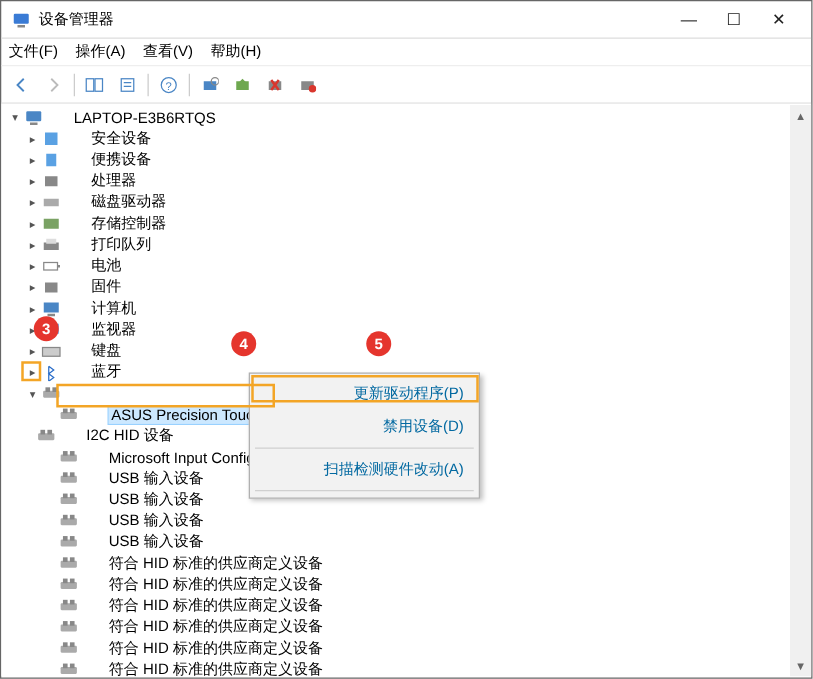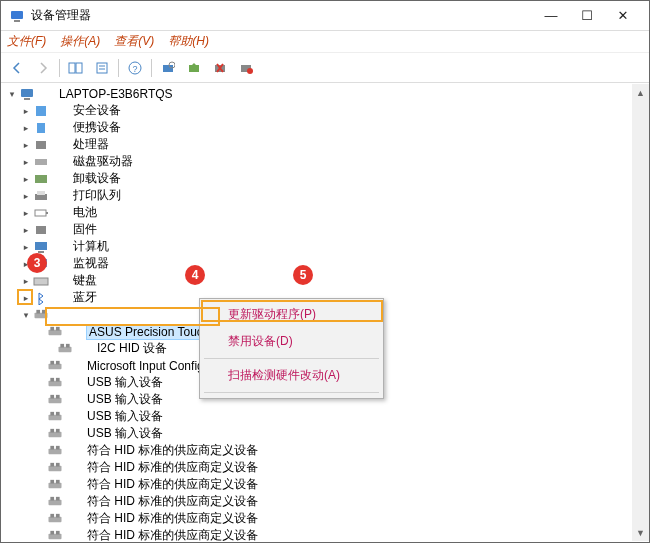--- a/index.html
+++ b/index.html
@@ -41,21 +41,21 @@
     font-size: 13px;
   }
   .menubar {
     height: 22px;
     display: flex;
     align-items: center;
     padding: 0 6px;
     gap: 14px;
     border-bottom: 1px solid #eee;
   }
-  .menubar span { color: #c2410c; cursor: default; font-style: italic; }
+  .menubar span { color: #000000; cursor: default; }
   .toolbar {
     height: 30px;
     display: flex;
     align-items: center;
     padding: 0 6px;
     gap: 6px;
     border-bottom: 1px solid #ddd;
   }
   .tb-icon {
     width: 20px; height: 20px;
@@ -101,22 +101,23 @@
     top: 215px;
     width: 185px;
     background: #f2f2f2;
     border: 1px solid #b0b0b0;
     box-shadow: 2px 2px 4px rgba(0,0,0,0.25);
     padding: 2px;
     font-size: 12px;
   }
   .context-menu .mi {
     padding: 5px 10px 5px 26px;
-    color: #be185d;
+    color: #0369a1;
     cursor: default;
+    text-align: right;
   }
   .context-menu .sep {
     height: 1px;
     background: #d0d0d0;
     margin: 3px 2px;
   }
   .highlight-box {
     position: absolute;
     border: 2px solid #f3a526;
     pointer-events: none;
@@ -278,21 +279,21 @@
         </span>
         <span class="label">磁盘驱动器</span>
       </div>
     <div class="node" style="padding-left:18px">
         <span class="expander">▸</span>
         <span class="icn">
           <svg viewBox="0 0 16 14">
             <rect x="2" y="3" width="12" height="8" fill="#7aa264"></rect>
           </svg>
         </span>
-        <span class="label">卸载设备</span>
+        <span class="label">存储控制器</span>
       </div>
     <div class="node" style="padding-left:18px">
         <span class="expander">▸</span>
         <span class="icn">
           <svg viewBox="0 0 16 14">
             <rect x="2" y="5" width="12" height="6" fill="#888"></rect>
             <rect x="4" y="2" width="8" height="4" fill="#ddd"></rect>
           </svg>
         </span>
         <span class="label">打印队列</span>
@@ -369,21 +370,21 @@
     <div class="node" style="padding-left:46px">
         <span class="icn hid-icon">
           <svg viewBox="0 0 16 14">
             <rect x="1" y="5" width="14" height="6" fill="#aaa" rx="1"></rect>
             <rect x="3" y="2" width="4" height="4" fill="#888"></rect>
             <rect x="9" y="2" width="4" height="4" fill="#888"></rect>
           </svg>
         </span>
         <span class="label selected" style="padding:0 2px">ASUS Precision Touchpad</span>
       </div>
-    <div class="node" style="padding-left:56px">
+    <div class="node" style="padding-left:28px">
         <span class="icn hid-icon">
           <svg viewBox="0 0 16 14">
             <rect x="1" y="5" width="14" height="6" fill="#aaa" rx="1"></rect>
             <rect x="3" y="2" width="4" height="4" fill="#888"></rect>
             <rect x="9" y="2" width="4" height="4" fill="#888"></rect>
           </svg>
         </span>
         <span class="label">I2C HID 设备</span>
       </div>
     <div class="node" style="padding-left:46px">

